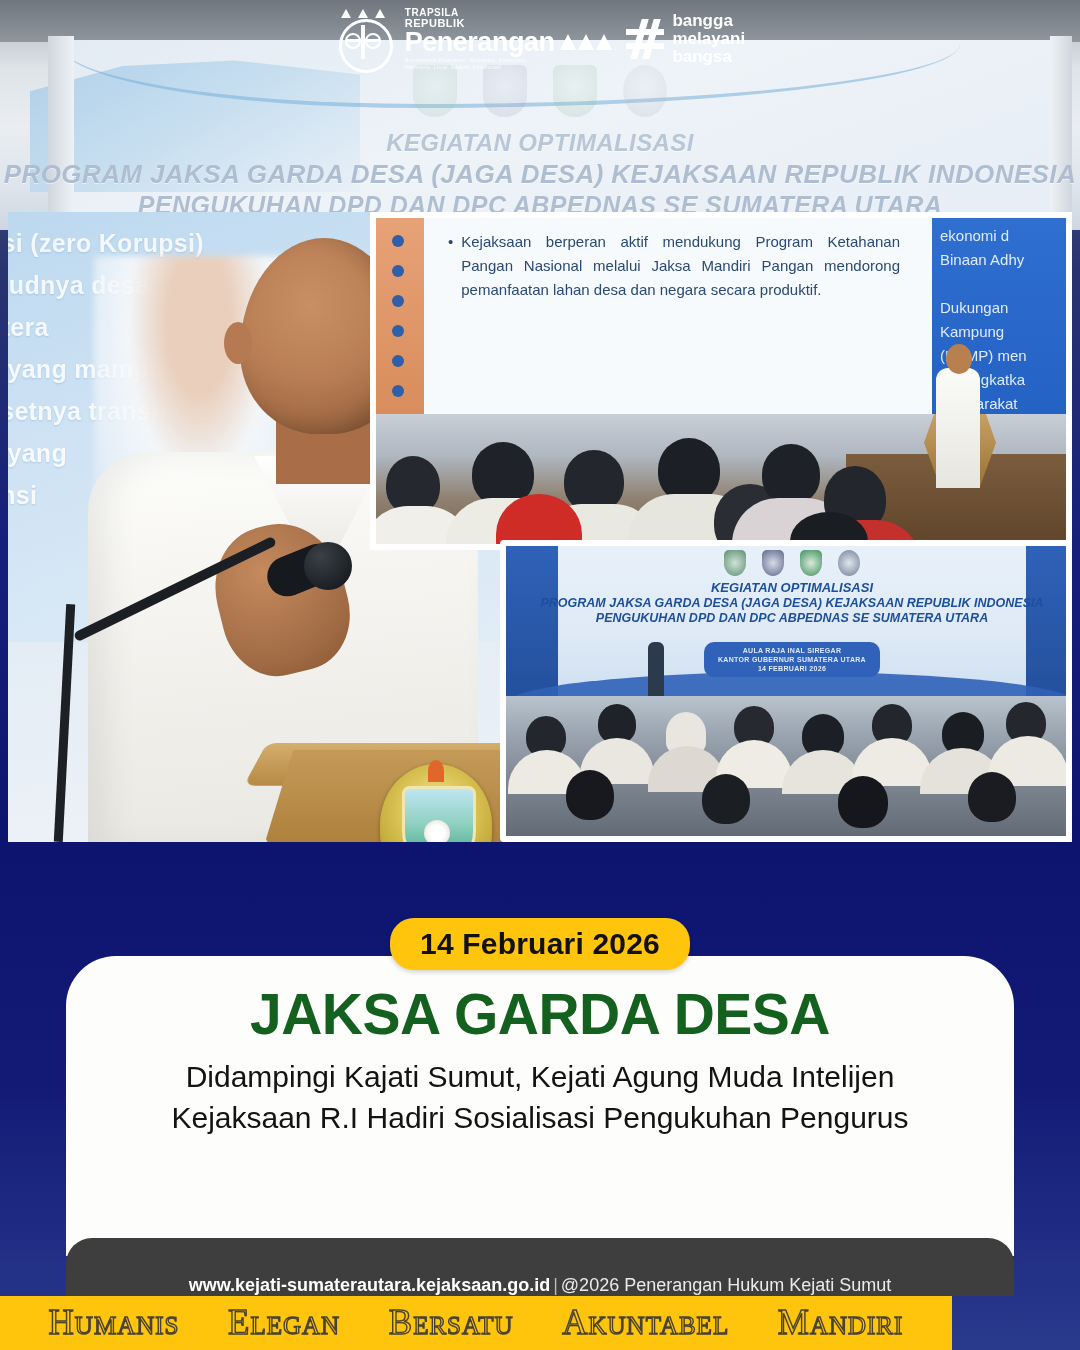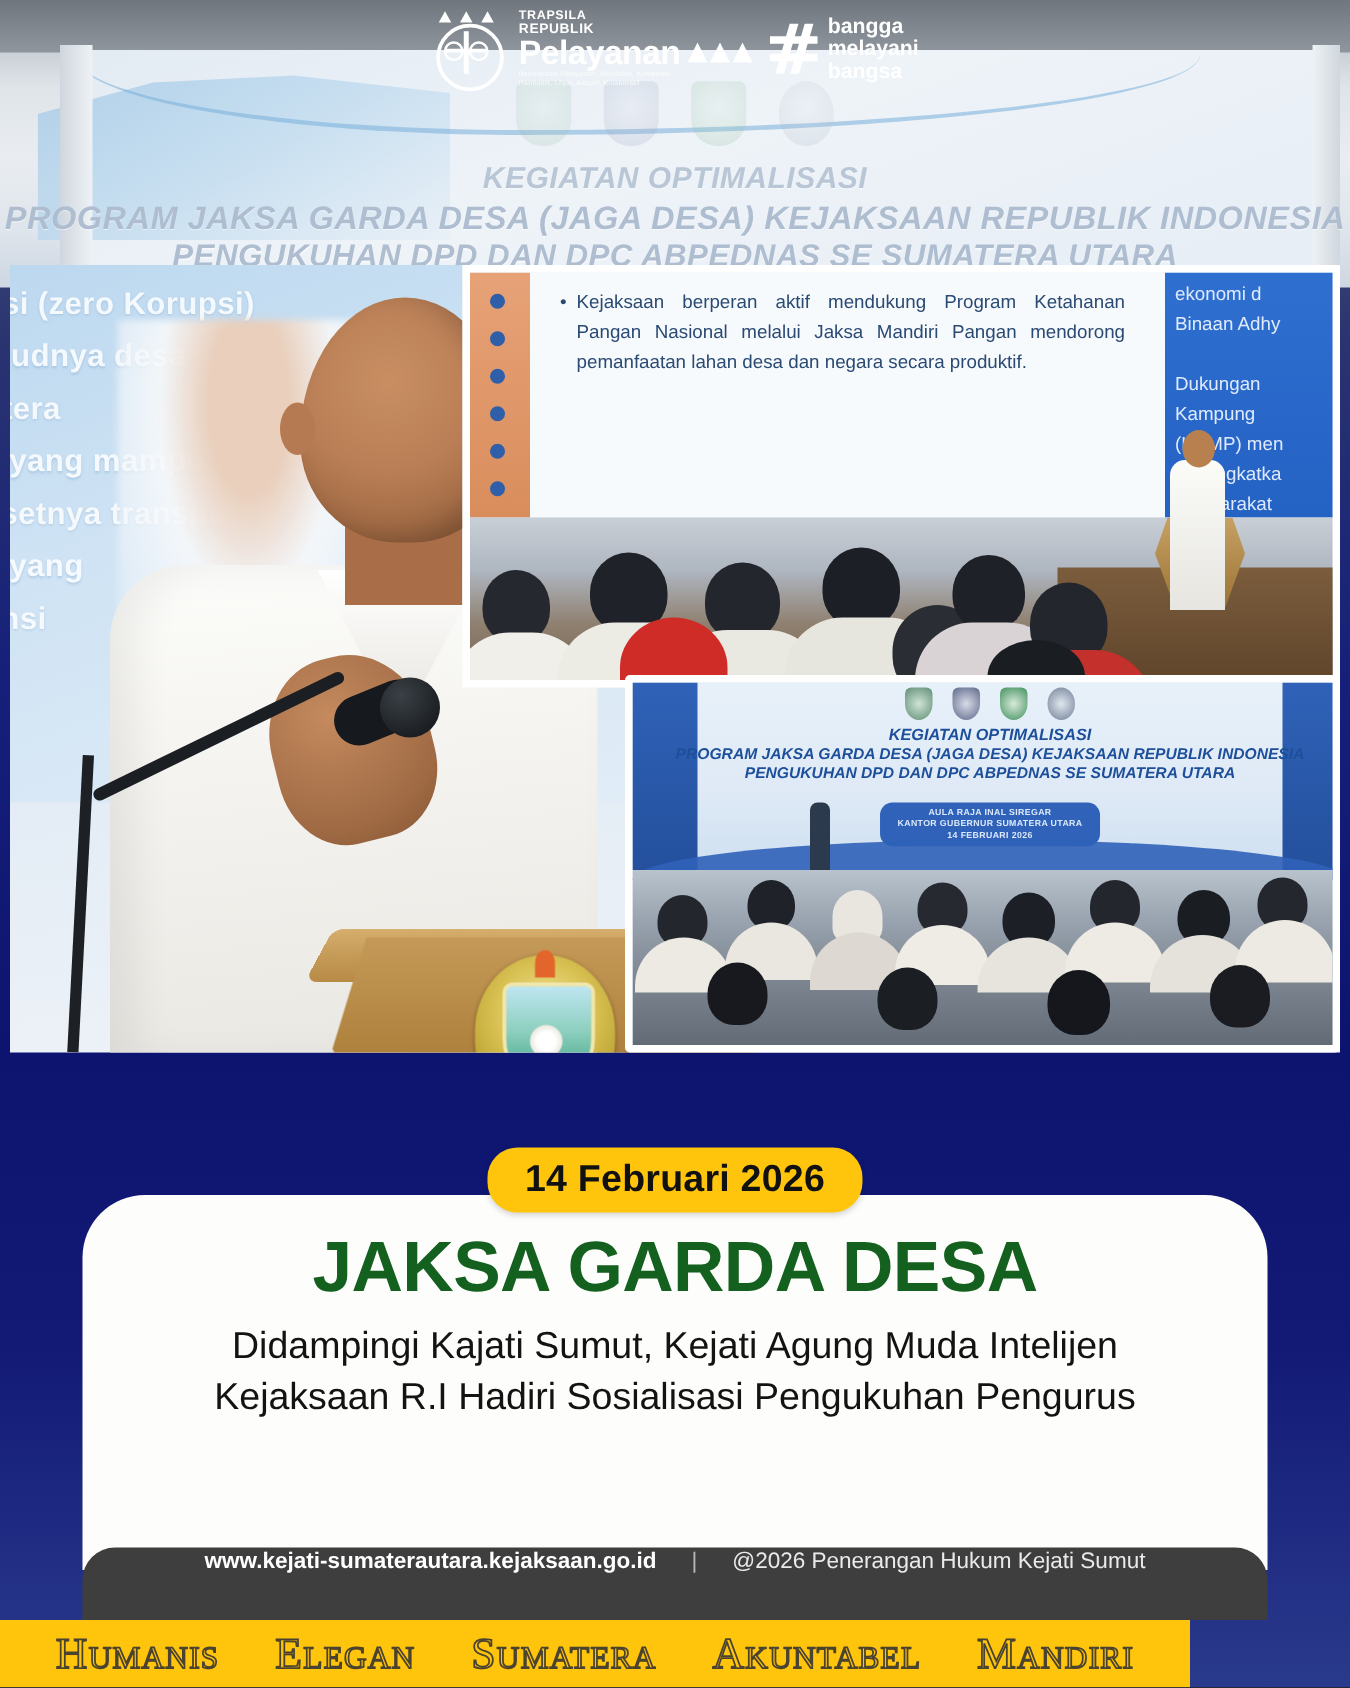--- a/index.html
+++ b/index.html
@@ -209,21 +209,21 @@
   .subhead{
     position:absolute;left:30px;top:100px;width:888px;text-align:center;
     color:#131313;font-size:30px;line-height:41px;font-weight:400;
   }
   .subhead div{white-space:nowrap;}
 
   
   .urlbar{
     position:absolute;left:66px;top:1238px;width:948px;height:58px;
     background:#3e3e3e;border-radius:26px 26px 0 0;z-index:4;
-    display:flex;align-items:flex-start;justify-content:center;gap:28px;
+    display:flex;align-items:flex-end;justify-content:center;gap:3px;
     color:#ffffff;font-size:18px;
   }
   .urlbar .site{font-weight:bold;}
   .urlbar .sep{color:#b8b8b8;font-weight:300;}
   .urlbar .cred{color:#eaeaea;font-weight:400;}
 
   
   .tagline{
     position:absolute;left:0;bottom:0;width:952px;height:54px;background:#FFC40C;
     display:flex;align-items:center;justify-content:space-evenly;z-index:6;
@@ -304,21 +304,21 @@
       <div class="sword"></div>
       <div class="bar"></div>
       <div class="scaleL"></div>
       <div class="scaleR"></div>
     </div>
 
     <div class="logo-berakhlak">
       <div class="t1">TRAPSILA</div>
       <div class="t2">REPUBLIK</div>
       <div class="main">
-        <div class="big">Pelayanan</div>
+        <div class="big">Penerangan</div>
         <div class="chev">
             <i></i>
             <i></i>
             <i></i>
           </div>
       </div>
       <div class="tiny">Berorientasi Pelayanan, Akuntabel, Kompeten</div>
       <div class="tiny">Harmonis, Loyal, Adaptif, Kolaboratif</div>
     </div>
 
@@ -494,18 +494,18 @@
 
   <div class="urlbar">
     <span class="site">www.kejati-sumaterautara.kejaksaan.go.id</span>
     <span class="sep">|</span>
     <span class="cred">@2026 Penerangan Hukum Kejati Sumut</span>
   </div>
 
   <div class="tagline">
     <span>Humanis</span>
     <span>Elegan</span>
-    <span>Sumatera</span>
+    <span>Bersatu</span>
     <span>Akuntabel</span>
     <span>Mandiri</span>
   </div>
 
 </div>
 
 </body></html>

